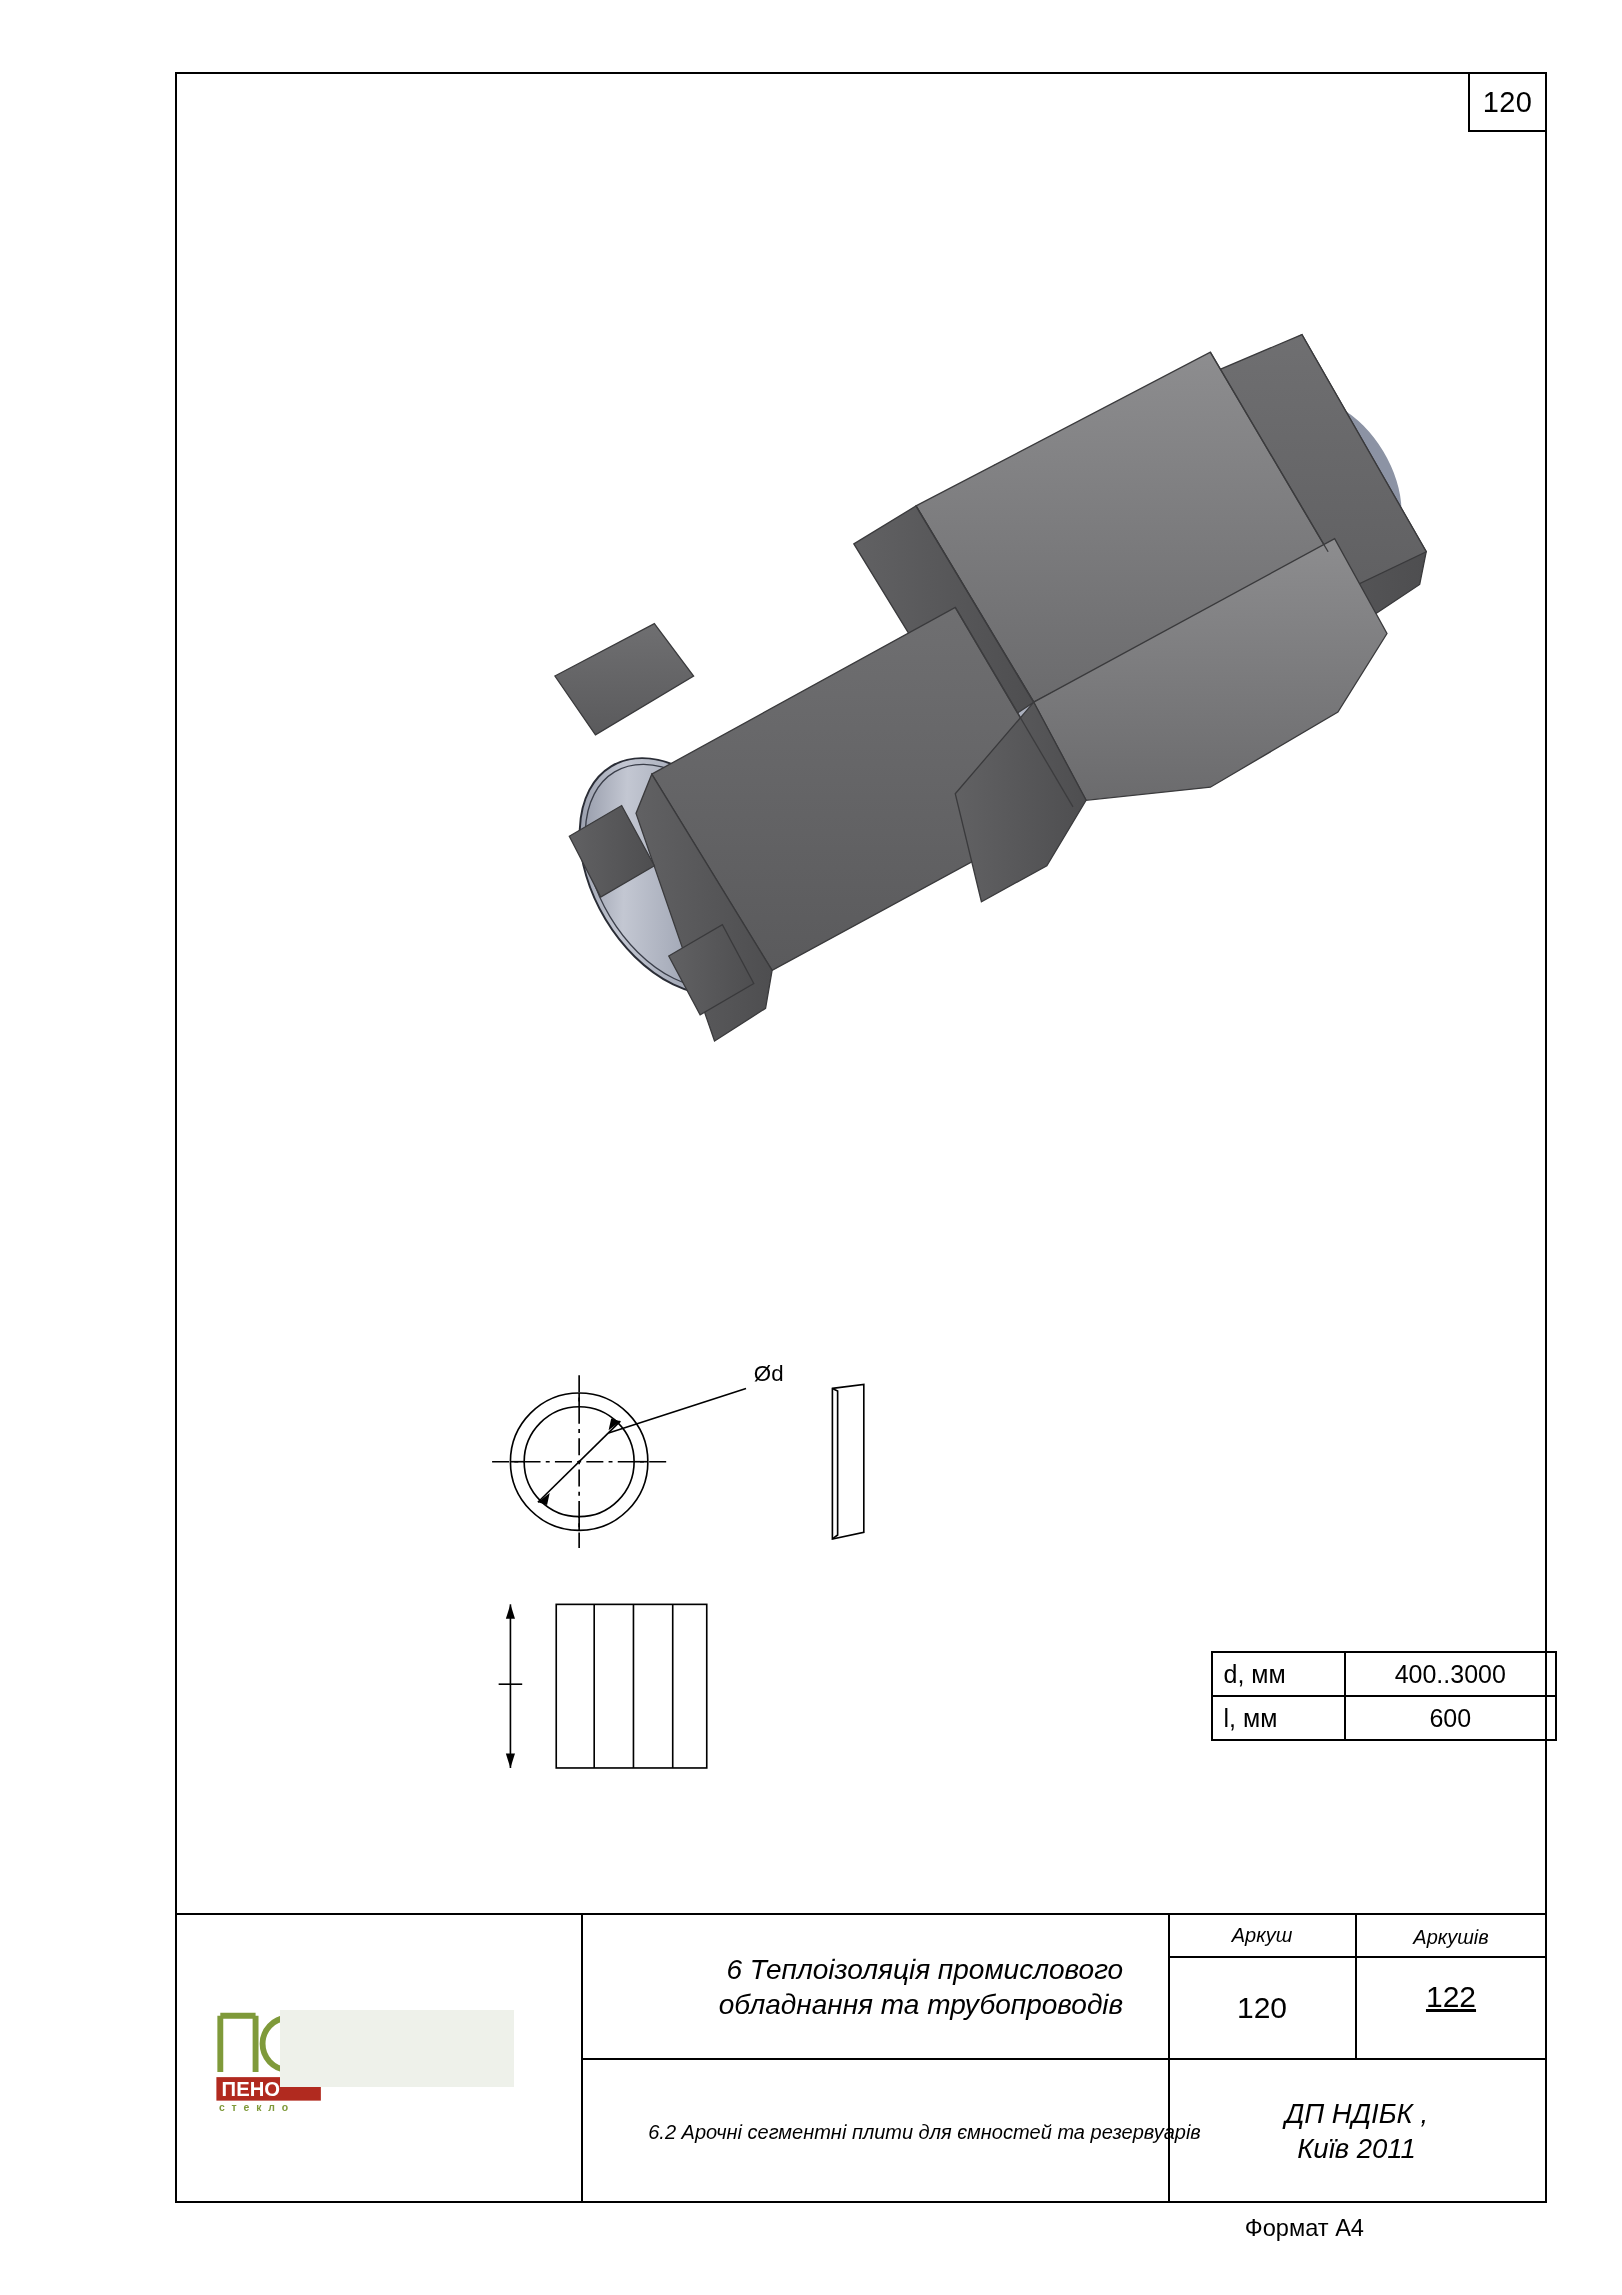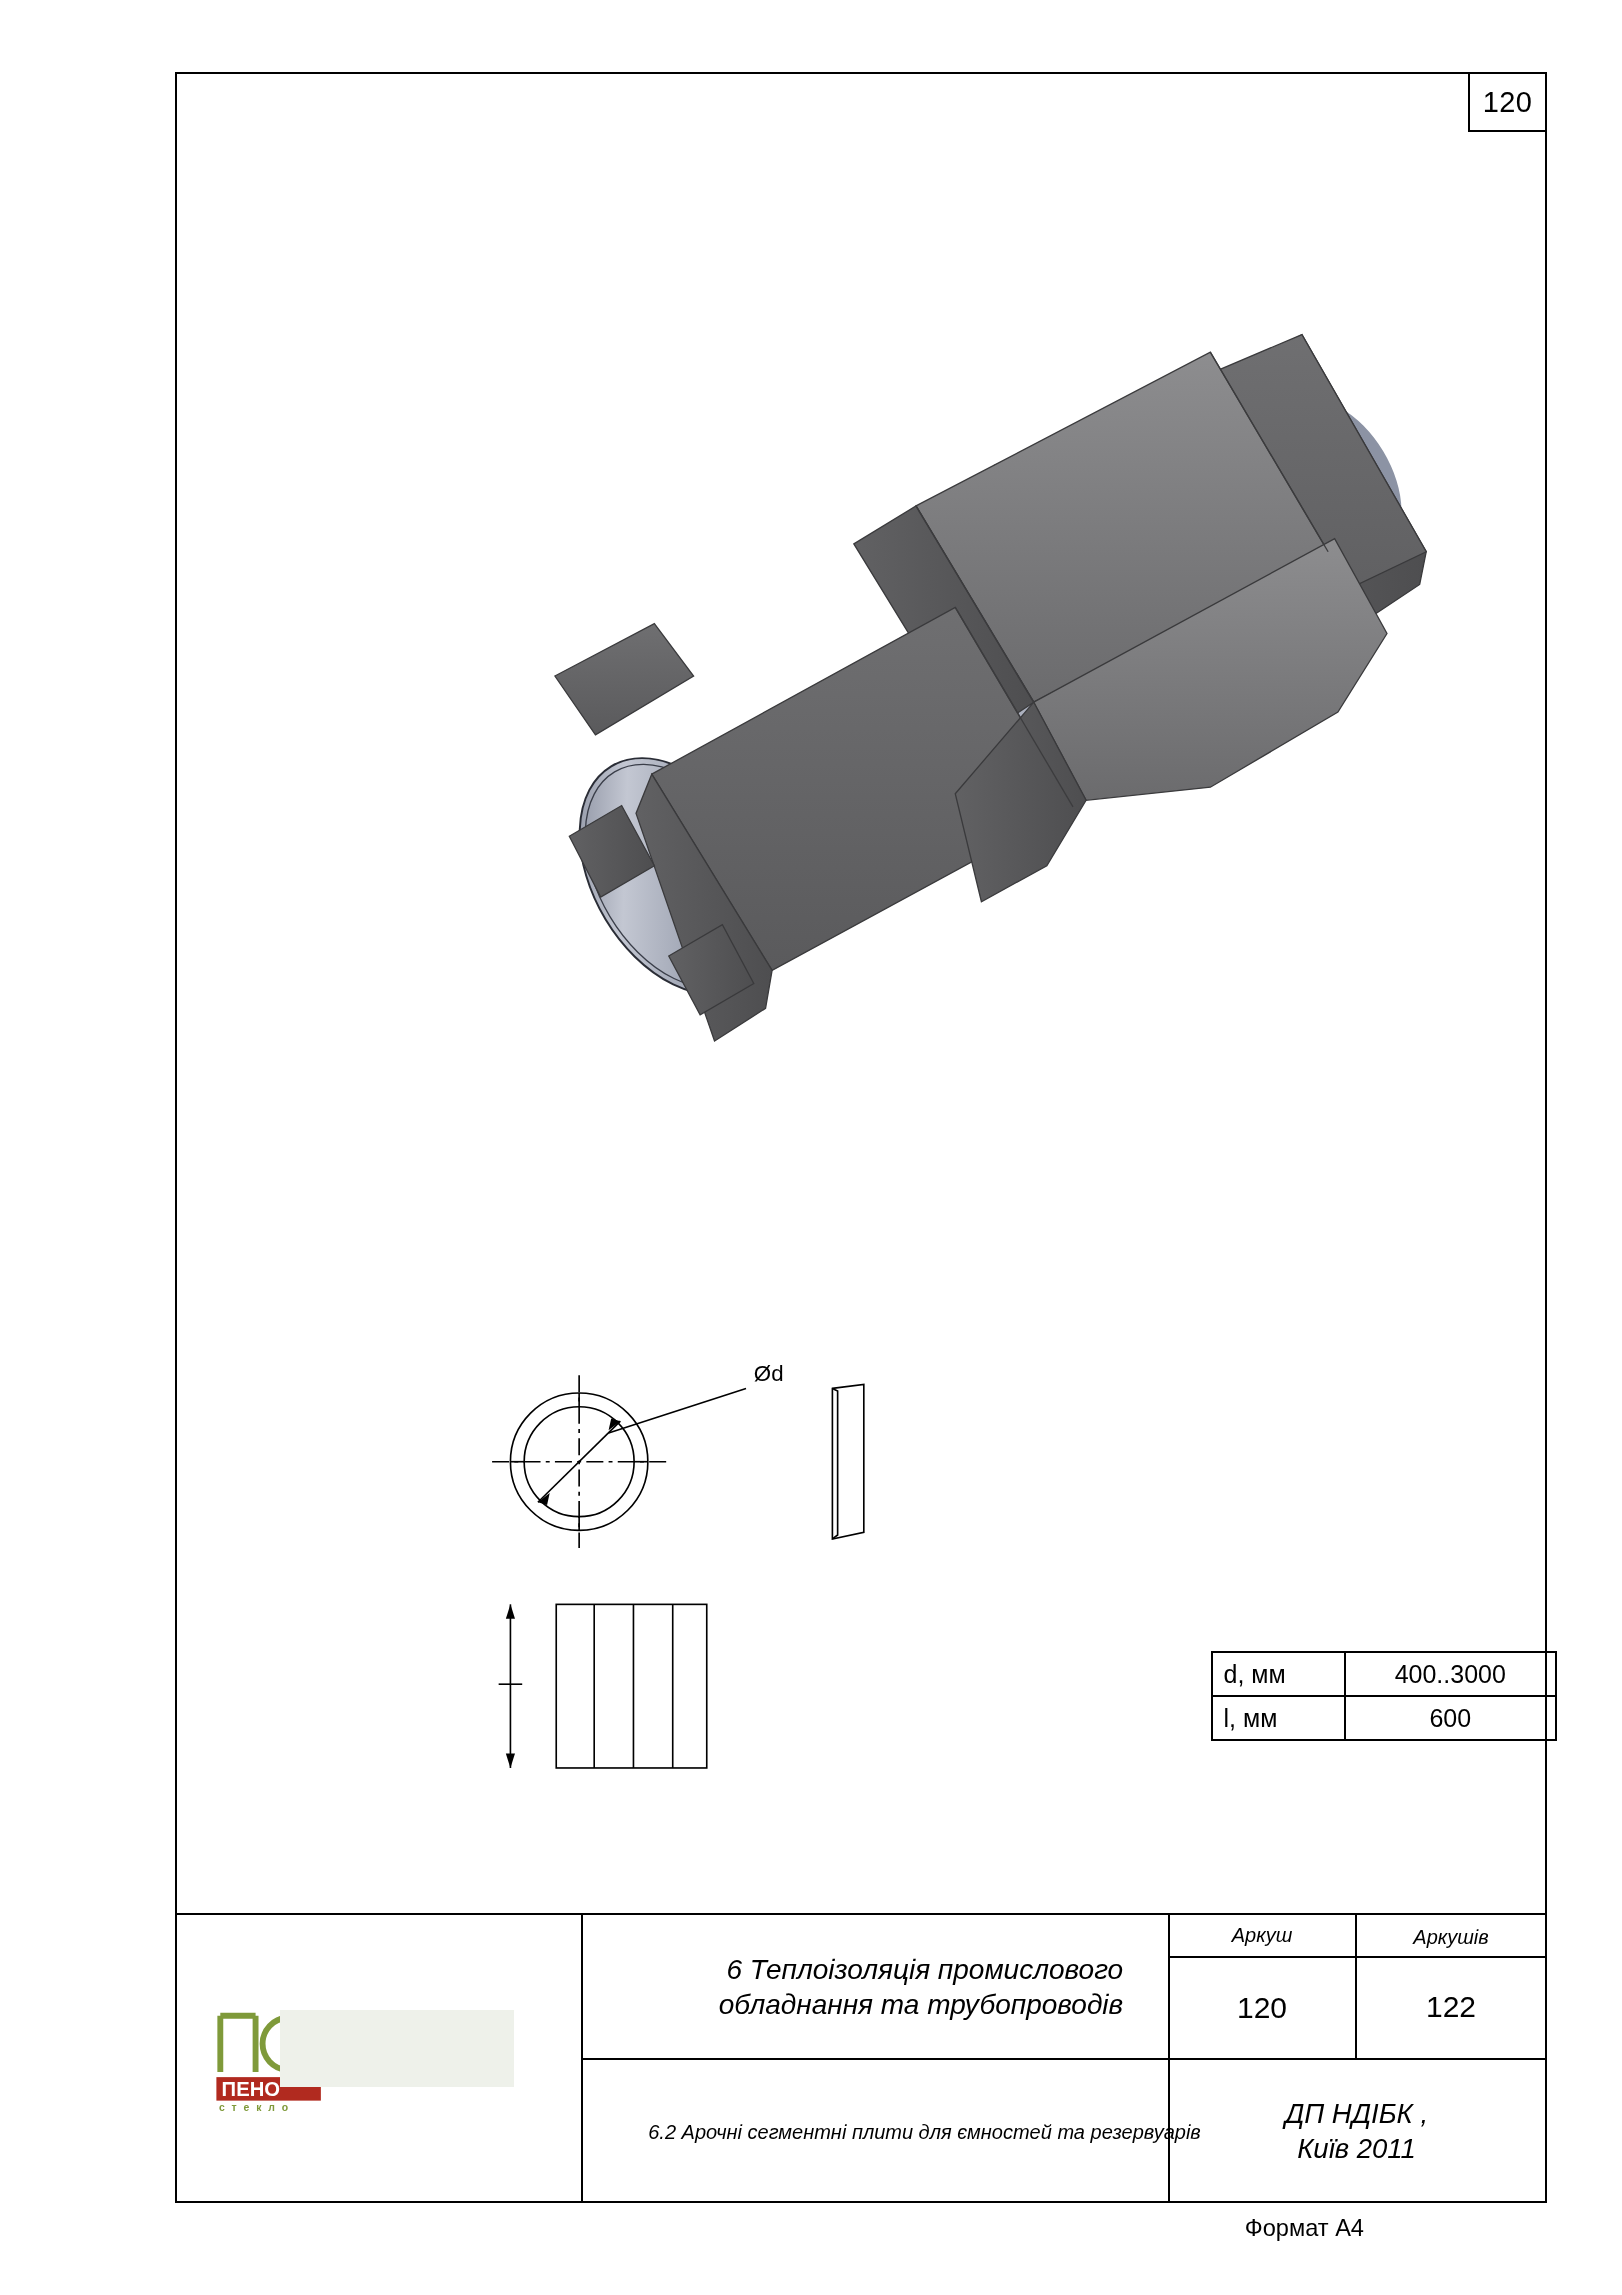--- a/index.html
+++ b/index.html
@@ -175,24 +175,25 @@
   }
   .tb-sheet-no {
     position: absolute;
     left: 991px; top: 43px;
     width: 188px; height: 100px;
     display: flex; align-items: center; justify-content: center;
     font-size: 30px;
   }
   .tb-sheets-no {
     position: absolute;
-    left: 1180px; top: 42px;
+    left: 1180px; top: 32px;
     width: 188px; height: 100px;
     display: flex; align-items: center; justify-content: center;
     font-size: 30px;
+    text-decoration: underline;
   }
   .tb-org {
     position: absolute;
     left: 991px; top: 145px;
     width: 377px; height: 143px;
     display: flex; flex-direction: column; align-items: center; justify-content: center;
     font-size: 27.5px;
     font-style: italic;
     line-height: 1.25;
     text-align: center;

